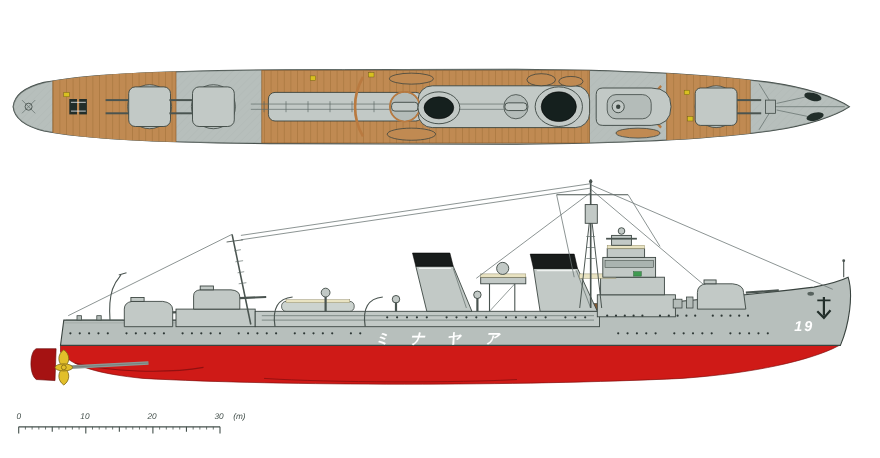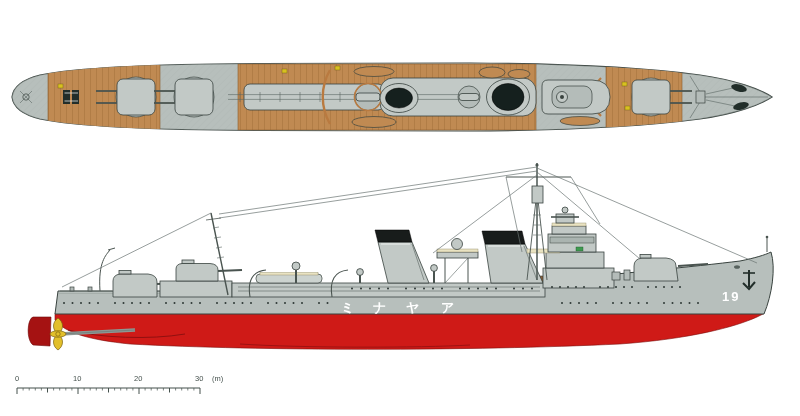--- a/index.html
+++ b/index.html
@@ -1,16 +1,16 @@
 <!DOCTYPE html>
 <html><head>
 <meta charset="utf-8">
 <style>
   html,body{margin:0;padding:0;background:#ffffff;}
-  .stage{position:relative;width:800px;height:416px;background:#ffffff;overflow:hidden;}
+  .stage{position:relative;width:800px;height:416px;background:#ffffff;overflow:hidden;font-style:italic;}
   svg{display:block;font-family:"Liberation Sans",sans-serif;}
   .ol{stroke:#39433f;stroke-width:.8;fill:#c2c9c6;}
   .ol2{stroke:#39433f;stroke-width:.7;fill:#b4bcb9;}
   .ln{stroke:#4a5450;fill:none;}
   .thin{stroke:#5a6663;stroke-width:.6;fill:none;}
   .rig{stroke:#6a7472;stroke-width:.7;fill:none;}
   .kana{font-size:13px;font-weight:bold;fill:#ffffff;font-family:"DejaVu Sans","Liberation Sans",sans-serif;}
   .hullnum{font-size:13px;font-weight:bold;fill:#ffffff;letter-spacing:2px;}
   .scaletxt{font-size:7.5px;fill:#44504c;}
 </style>

